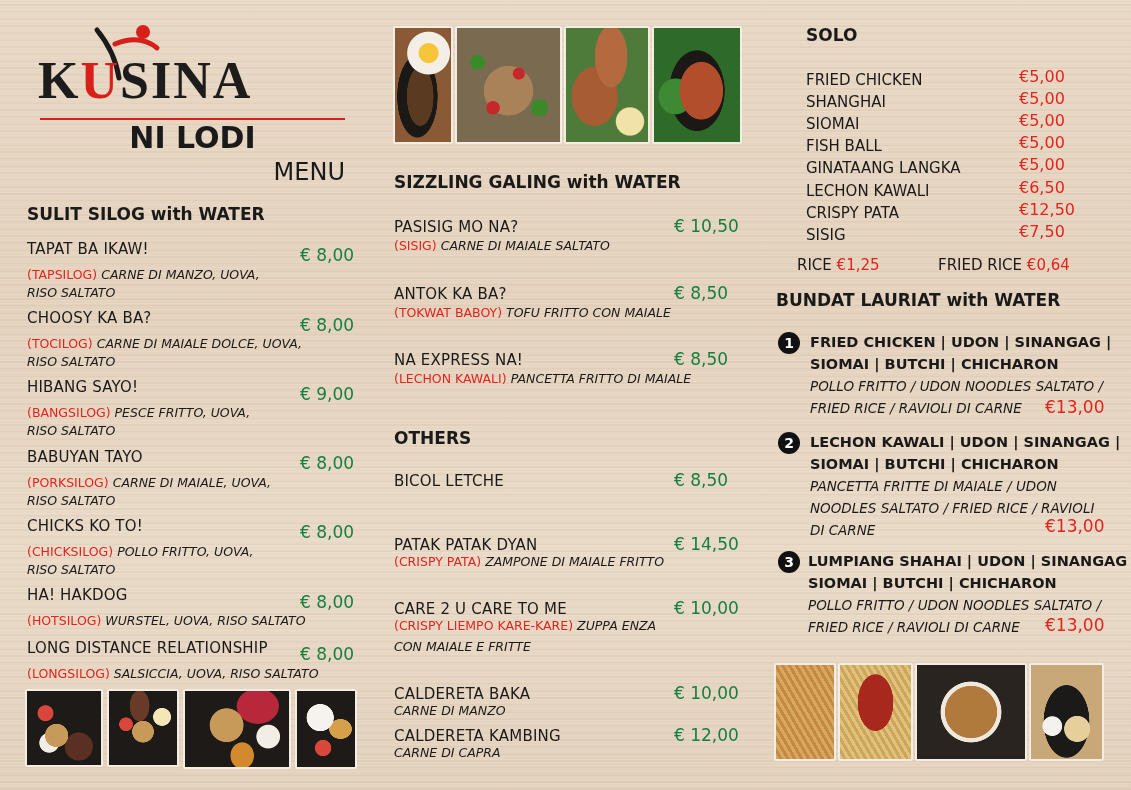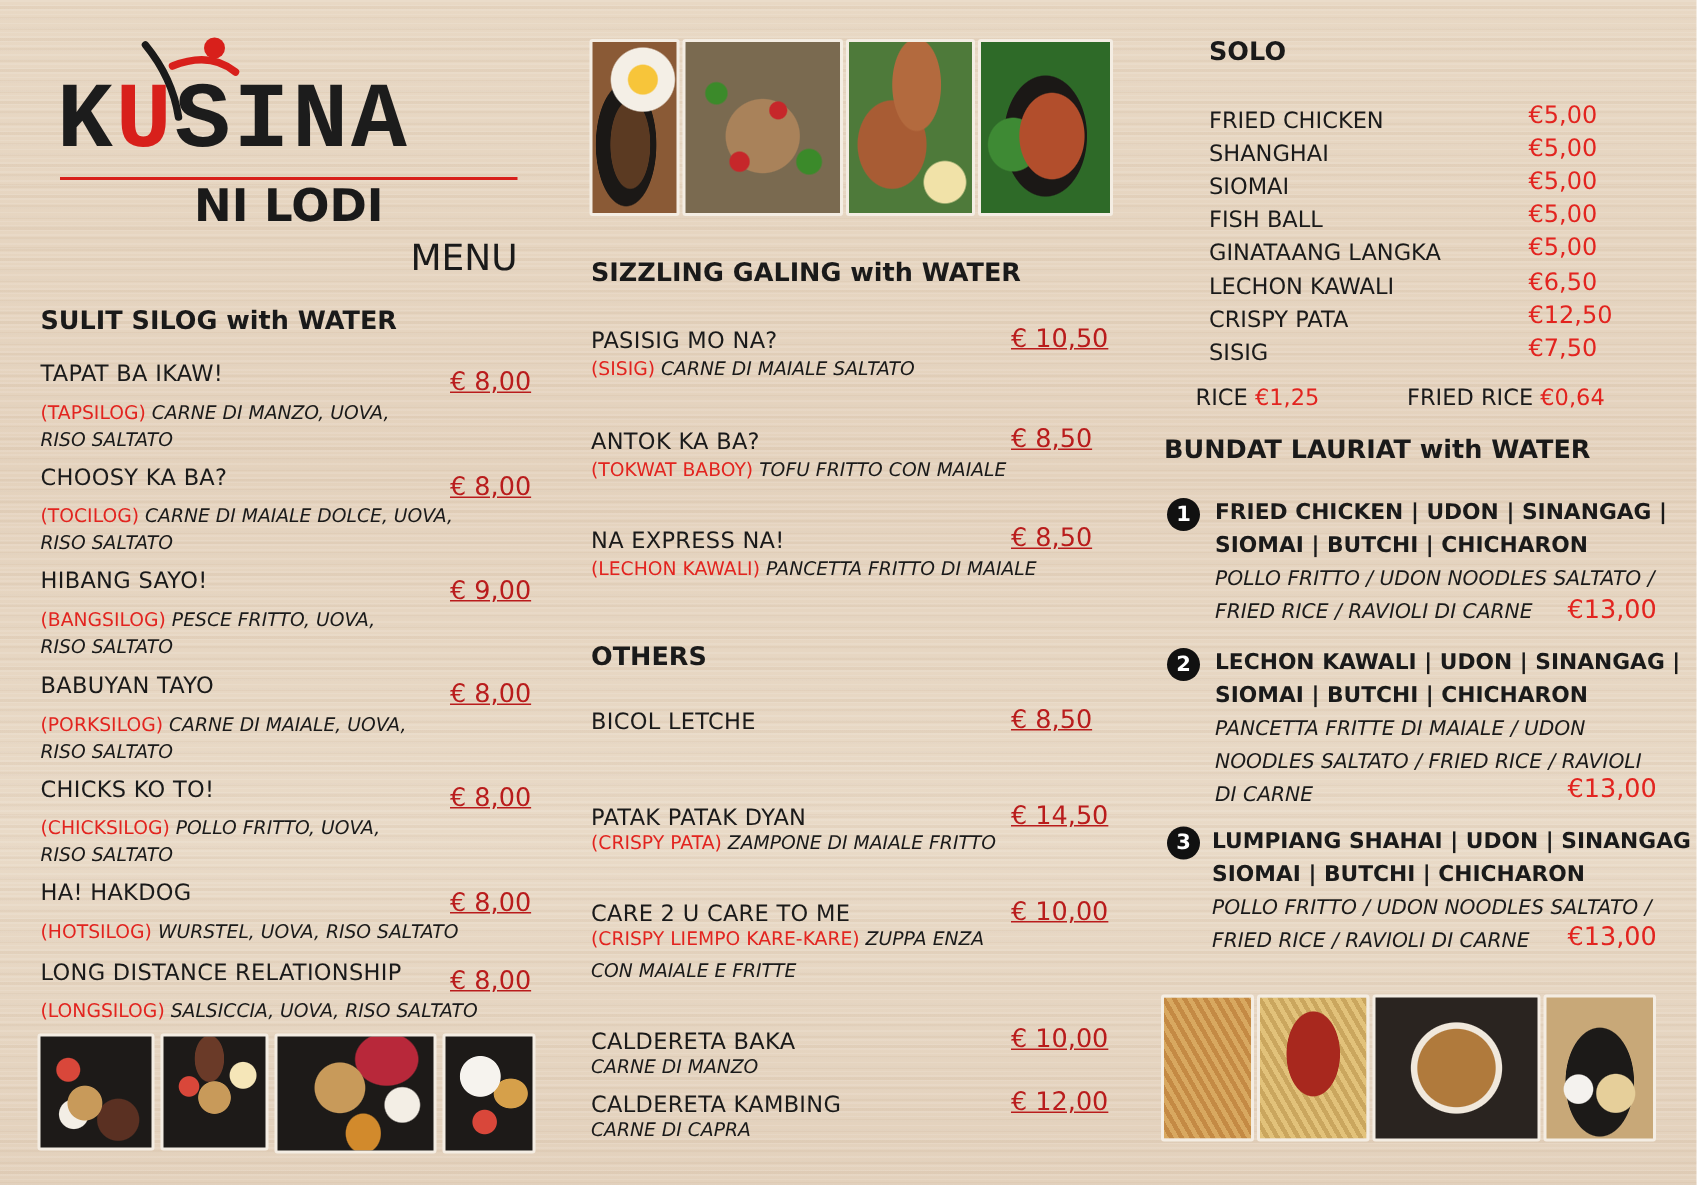--- a/index.html
+++ b/index.html
@@ -9,35 +9,35 @@
     color: #1a1a1a;
     background:
       repeating-linear-gradient(0deg, rgba(255,255,255,0.10) 0px, rgba(255,255,255,0.10) 1px, transparent 1px, transparent 3px),
       repeating-linear-gradient(0deg, rgba(150,110,70,0.06) 0px, rgba(150,110,70,0.06) 2px, transparent 2px, transparent 7px),
       linear-gradient(180deg, #e8d8c4 0%, #e4d2bd 40%, #e9dac7 70%, #e3d1bc 100%);
     position: relative;
   }
   .red { color: #e2241f; }
   .abs { position: absolute; }
   .logo-word {
-    left: 38px; top: 50px; font-size: 62px; font-weight: bold; letter-spacing: 2px;
+    left: 38px; top: 50px; font-size: 52px; font-weight: bold; letter-spacing: 2px;
     color: #1c1c1c; line-height: 62px; white-space: nowrap;
-    font-family: Liberation Mono, monospace;
+    font-family: Liberation Serif, serif;
   }
   .logo-word .u { color: #d8201b; }
   .logo-line { left: 40px; top: 118px; width: 305px; height: 2px; background: #d8201b; }
   .logo-sub { left: 40px; width: 305px; text-align: center; font-weight: bold; }
   .sub1 { top: 120px; font-size: 30px; }
   .sub2 { top: 158px; font-size: 24px; font-weight: normal; text-align: right; }
 
   .sec-title { font-size: 17px; font-weight: bold; white-space: nowrap; }
   .sec-title .thin { font-weight: bold; }
 
   .item-name { font-size: 15px; white-space: nowrap; letter-spacing: 0.2px; }
-  .item-price { font-size: 17px; color: #b91c1c; white-space: nowrap; text-decoration: underline; }
+  .item-price { font-size: 17px; color: #15803d; white-space: nowrap; }
   .item-desc { font-size: 12.5px; font-style: italic; white-space: nowrap; line-height: 18px; }
   .item-desc .tag { font-style: normal; color: #e2241f; }
 
   .photo {
     position: absolute; border: 2px solid #f4ede3; border-radius: 2px; overflow: hidden;
   }
   .solo-name { font-size: 15px; white-space: nowrap; }
   .solo-price { font-size: 16px; color: #e2241f; white-space: nowrap; }
 
   .combo-num {

